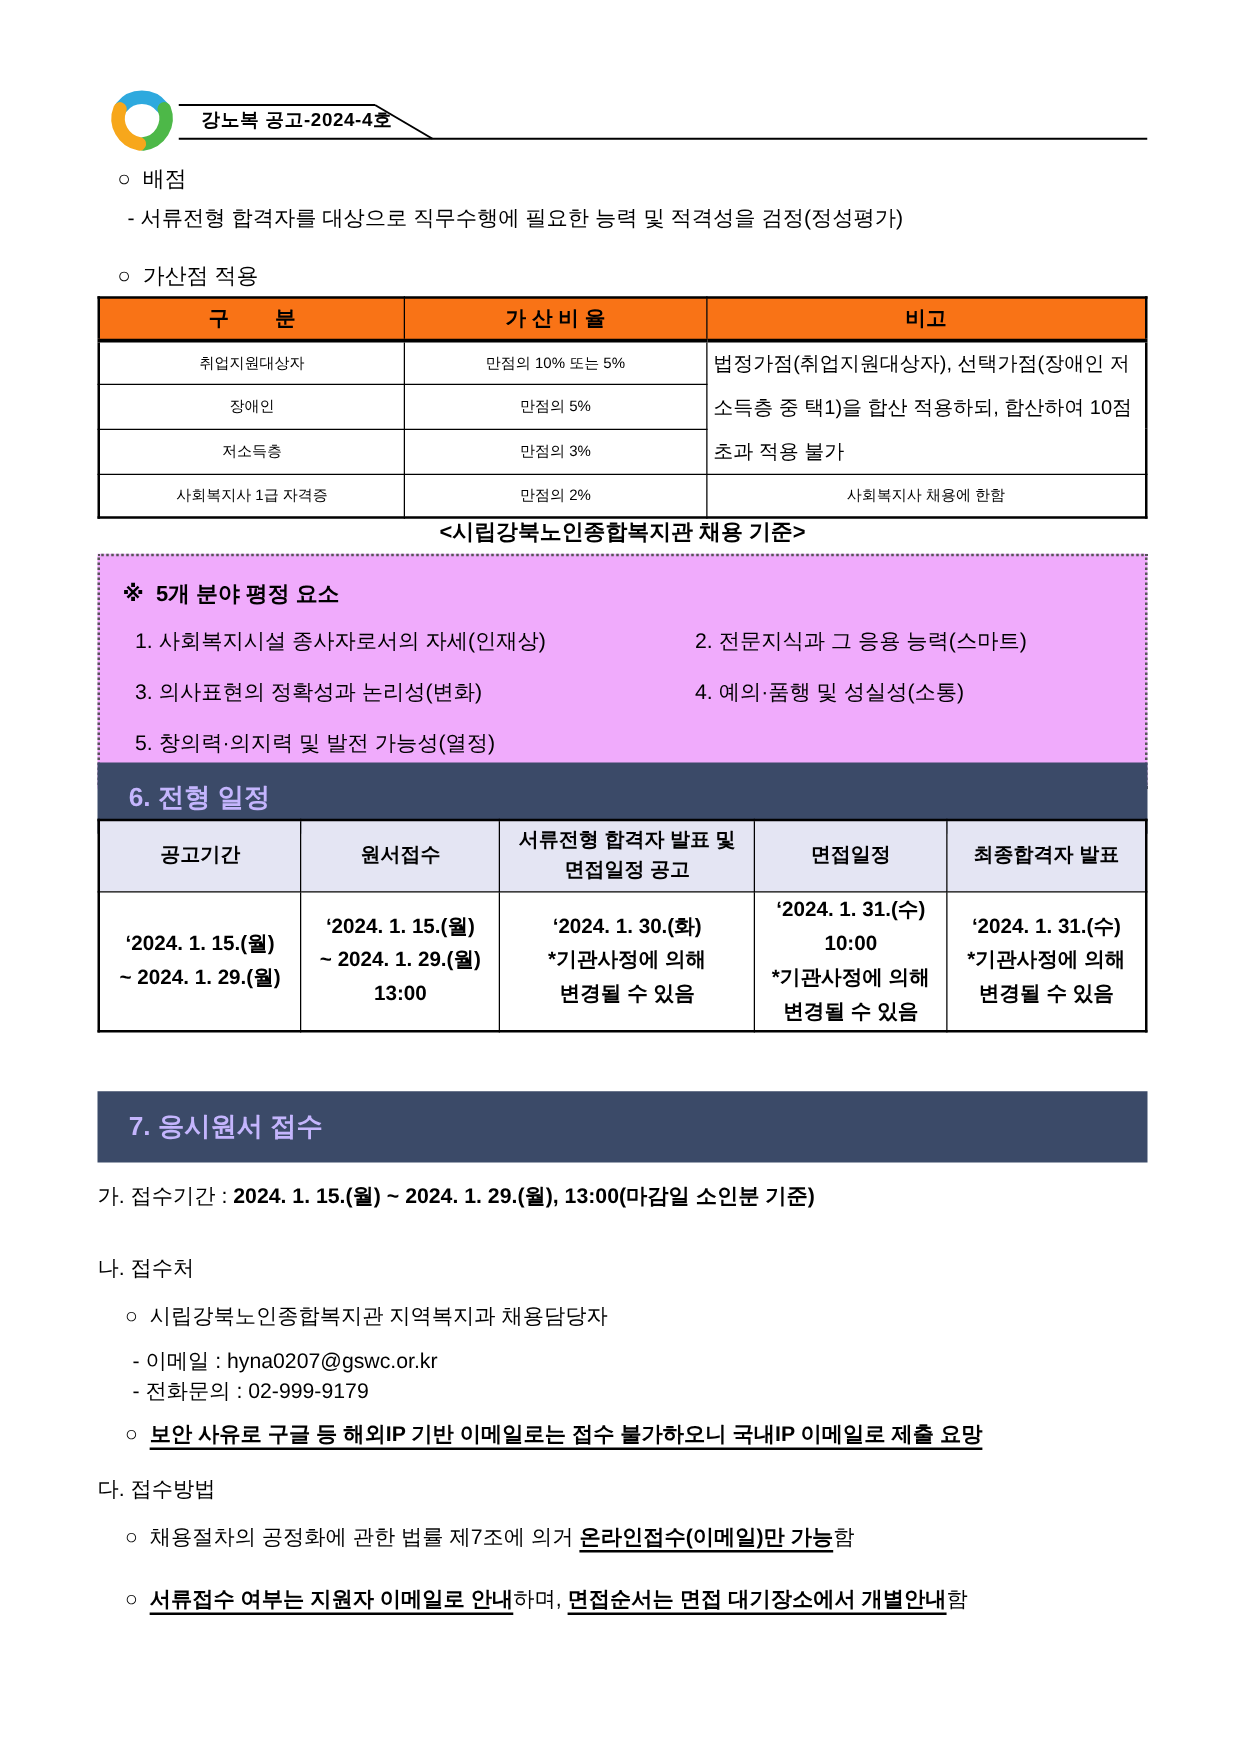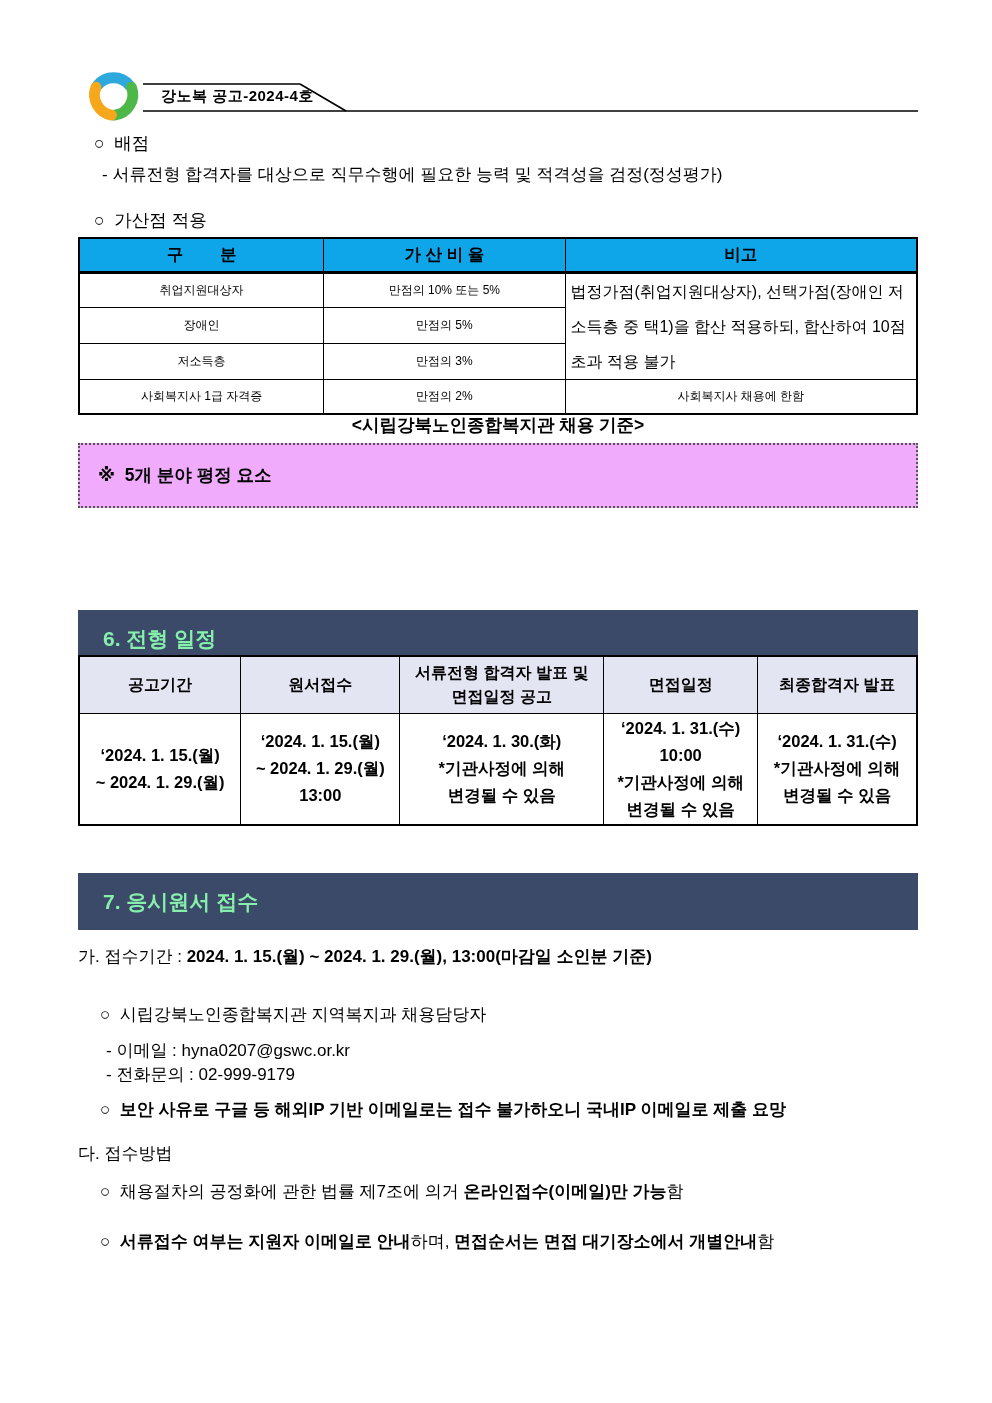--- a/index.html
+++ b/index.html
@@ -16,45 +16,45 @@
   .hdr-lines { position:absolute; left:78px; top:80px; width:840px; height:36px; }
   .hdr-label { position:absolute; left:161px; top:87px; font-size:15px; font-weight:bold; letter-spacing:.5px; }
 
   
   .bullet-line { font-size:17.5px; padding-left:16px; white-space:pre-wrap; }
   .desc-line   { font-size:17px; padding-left:24px; margin-top:8px; white-space:pre-wrap; }
 
   
   table { border-collapse:collapse; width:100%; table-layout:fixed; }
   .tbl1, .tbl2 { border:2px solid #000; }
-  .tbl1 th { background:#0ea5e9; border:1px solid #000; border-bottom:3px solid #000;
+  .tbl1 th { background:#f97316; border:1px solid #000; border-bottom:3px solid #000;
              height:34px; font-size:16.5px; font-weight:bold; white-space:pre; }
   .tbl1 td { border:1px solid #000; height:35px; text-align:center; font-size:12px; }
   .tbl1 td.merged { text-align:left; padding:0 5px; line-height:35px; font-size:16px; vertical-align:middle; }
 
   .tbl2 th { background:#e4e5f3; border:1px solid #000; height:57px; font-weight:bold;
              font-size:16px; white-space:pre-line; line-height:24px; text-align:center; }
   .tbl2 td { border:1px solid #000; height:112px; text-align:center; font-weight:bold;
              font-size:16.5px; white-space:pre-line; line-height:27px; vertical-align:middle; }
 
   
-  .bar { background:#3b4a68; color:#86efac; font-weight:bold; font-size:21px;
+  .bar { background:#3b4a68; color:#c4b5fd; font-weight:bold; font-size:21px;
          height:57px; line-height:57px; padding-left:25px; }
 
   
   .criteria-title { text-align:center; font-weight:bold; font-size:17.5px; }
   .criteria-box { background:#f0abfc; border:2px dotted #555; padding:13px 18px 14px; }
   .criteria-box .hd { font-weight:bold; font-size:17.5px; line-height:34px; white-space:pre-wrap; }
   .crit-grid { display:grid; grid-template-columns:56% 44%; }
   .crit-grid .ci { font-size:17px; line-height:41px; padding-left:10px; white-space:pre-wrap; }
 
   
   .apply p { font-size:17px; line-height:24px; white-space:pre-wrap; }
   .b  { font-weight:bold; }
-  .bu { font-weight:bold; text-underline-offset:5px; text-decoration-thickness:1.5px; }
+  .bu { font-weight:bold; text-decoration:underline; text-underline-offset:5px; text-decoration-thickness:1.5px; }
   .ind1 { padding-left:22px; }
   .ind2 { padding-left:28px; }
 </style>
 </head>
 <body>
 
 <div class="page">
 
   <svg class="logo" viewBox="0 0 60 60">
     <g fill="none" stroke-width="11" stroke-linecap="round">
@@ -109,20 +109,28 @@
           <td>만점의 2%</td>
           <td>사회복지사 채용에 한함</td>
         </tr>
       </tbody>
     </table>
   </div>
 
   <div class="abs criteria-title" style="top:413px">&lt;시립강북노인종합복지관 채용 기준&gt;</div>
   <div class="abs criteria-box" style="top:443px">
     <div class="hd">※  5개 분야 평정 요소</div>
+    <div class="crit-grid">
+      <span class="ci">1. 사회복지시설 종사자로서의 자세(인재상)</span>
+      <span class="ci">2. 전문지식과 그 응용 능력(스마트)</span>
+      <span class="ci">3. 의사표현의 정확성과 논리성(변화)</span>
+      <span class="ci">4. 예의·품행 및 성실성(소통)</span>
+      <span class="ci">5. 창의력·의지력 및 발전 가능성(열정)</span>
+      <span class="ci"></span>
+    </div>
   </div>
 
   <div class="abs bar" style="top:610px">6. 전형 일정</div>
   <div class="abs" style="top:655px">
     <table class="tbl2">
       <colgroup>
           <col style="width:19.3%">
           <col style="width:19%">
           <col style="width:24.3%">
           <col style="width:18.4%">
@@ -157,20 +165,21 @@
 변경될 수 있음</td>
         </tr>
       </tbody>
     </table>
   </div>
 
   <div class="abs bar" style="top:873px">7. 응시원서 접수</div>
   <div class="abs apply" style="top:945px">
     <p style="margin-bottom:34px"><span>가. 접수기간 : </span><span class="b">2024. 1. 15.(월) ~ 2024. 1. 29.(월), 13:00(마감일 소인분 기준)</span></p>
 
+    <p style="margin-bottom:14px">나. 접수처</p>
     <p class="ind1" style="margin-bottom:12px">○  시립강북노인종합복지관 지역복지과 채용담당자</p>
     <p class="ind2" style="margin-bottom:0"><span>- 이메일 : </span><span>hyna0207@gswc.or.kr</span></p>
     <p class="ind2" style="margin-bottom:11px"><span>- 전화문의 : </span><span>02-999-9179</span></p>
     <p class="ind1" style="margin-bottom:20px"><span>○  </span><span class="bu">보안 사유로 구글 등 해외IP 기반 이메일로는 접수 불가하오니 국내IP 이메일로 제출 요망</span></p>
 
     <p style="margin-bottom:14px">다. 접수방법</p>
     <p class="ind1" style="margin-bottom:26px"><span>○  채용절차의 공정화에 관한 법률 제7조에 의거 </span><span class="bu">온라인접수(이메일)만 가능</span><span>함</span></p>
     <p class="ind1"><span>○  </span><span class="bu">서류접수 여부는 지원자 이메일로 안내</span><span>하며, </span><span class="bu">면접순서는 면접 대기장소에서 개별안내</span><span>함</span></p>
   </div>
 

